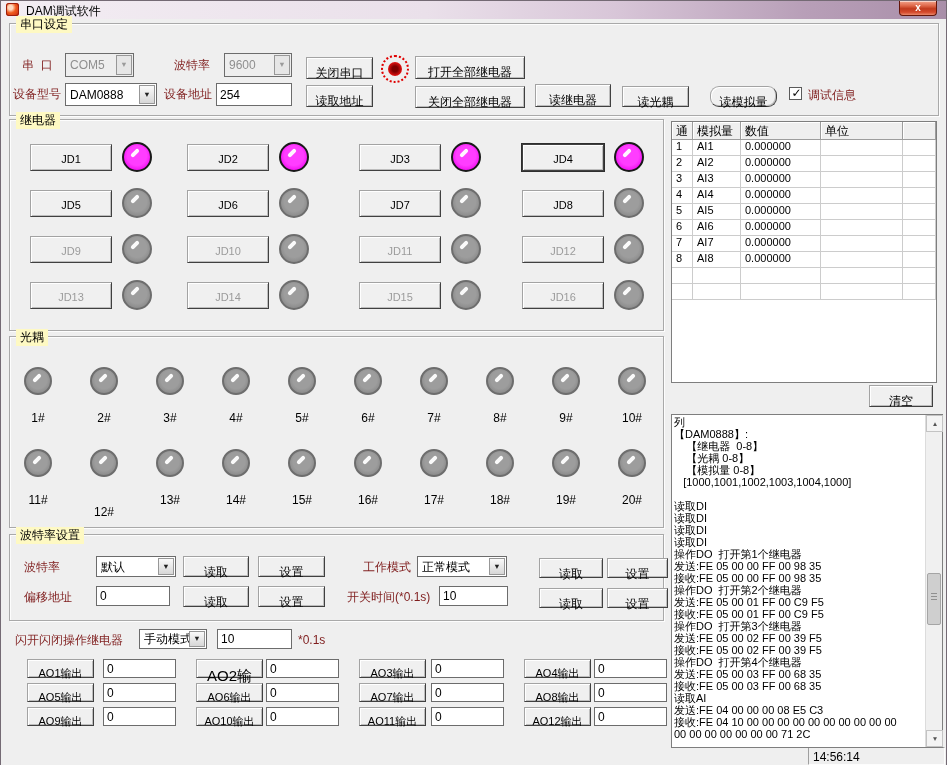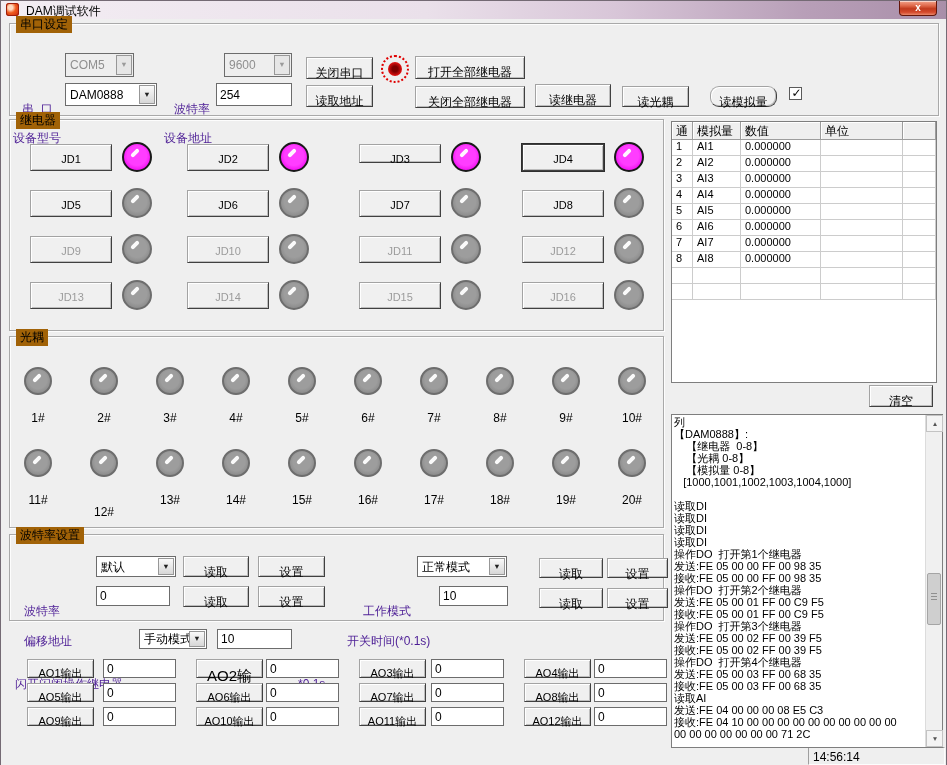--- a/index.html
+++ b/index.html
@@ -11,22 +11,22 @@
 .app-icon{position:absolute;left:5px;top:2px;width:13px;height:13px;border-radius:3px;
   background:radial-gradient(circle at 35% 35%,#ffd9c0 0 18%,#f05a1e 45%,#c22310 100%);
   box-shadow:inset 0 0 0 1px #9e1d0b;}
 .title-text{position:absolute;left:25px;top:2px;color:#000;white-space:pre;}
 .close-btn{position:absolute;right:9px;top:0;width:38px;height:15px;border:1px solid #641509;border-top:none;
   border-radius:0 0 4px 4px;color:#fff;font-weight:bold;font-size:10px;line-height:13px;text-align:center;
   background:linear-gradient(#f2a38c 0%,#de6648 35%,#c03a1e 55%,#d5492c 80%,#e9886b 100%);
   box-shadow:inset 0 1px 0 rgba(255,255,255,.55);cursor:pointer;}
 .client{position:absolute;left:0;top:18px;right:0;bottom:0;background:#efefef;}
 .group{position:absolute;border:1px solid #a9a9a9;box-shadow:inset 1px 1px 0 #fdfdfd,1px 1px 0 #fdfdfd;}
-.group-title{position:absolute;top:-8px;left:6px;background:#a16207;padding:0 4px;white-space:pre;}
-.lbl{position:absolute;white-space:pre;color:#4c1d95;margin-top:44px;}
+.group-title{position:absolute;top:-8px;left:6px;background:#fef9c3;padding:0 4px;white-space:pre;}
+.lbl{position:absolute;white-space:pre;color:#7f1d1d;}
 .btn{position:absolute;background:#f0f0f0;border:1px solid;border-color:#a3a3a3 #404040 #404040 #a3a3a3;
   box-shadow:inset 1px 1px 0 #ffffff,inset -1px -1px 0 #bdbdbd;color:#000;text-align:center;
   font-family:inherit;font-size:12px;cursor:pointer;padding:6px;line-height:1.5;}
 .btn.focused{border-color:#404040;box-shadow:inset 1px 1px 0 #fff,inset -1px -1px 0 #bdbdbd,0 0 0 1px #2e2e2e;}
 .btn.disabled,.btn:disabled{color:#9b9b9b;}
 .edit{position:absolute;background:#fff;border:1px solid #6c6c6c;padding:1px 3px;font:inherit;color:#000;}
 .combo{position:absolute;background:#fff;border:1px solid #6c6c6c;}
 .combo-text{position:absolute;left:4px;top:50%;transform:translateY(-50%);white-space:pre;}
 .combo-arrow{position:absolute;right:1px;top:1px;bottom:1px;width:16px;border:1px solid #979797;
   background:linear-gradient(#fafafa,#d7d7d7);}
@@ -118,21 +118,21 @@
       <span class="lbl" style="left:798px;top:63px;">调试信息</span>
     </div>
 
     <div class="group" style="left:8px;top:100px;width:655px;height:212px;">
       <span class="group-title">继电器</span>
       <div class="grid-layer">
           <button class="btn" style="left: 20px; top: 24px; width: 82px; height: 27px; font-size: 11px;">JD1</button>
           <span class="led led-on" style="left: 112px; top: 22px;"></span>
           <button class="btn" style="left: 177px; top: 24px; width: 82px; height: 27px; font-size: 11px;">JD2</button>
           <span class="led led-on" style="left: 269px; top: 22px;"></span>
-          <button class="btn" style="left: 349px; top: 24px; width: 82px; height: 19px; font-size: 11px;">JD3</button>
+          <button class="btn" style="left: 349px; top: 24px; width: 82px; height: 27px; font-size: 11px;">JD3</button>
           <span class="led led-on" style="left: 441px; top: 22px;"></span>
           <button class="btn focused" style="left: 512px; top: 24px; width: 82px; height: 27px; font-size: 11px;">JD4</button>
           <span class="led led-on" style="left: 604px; top: 22px;"></span>
           <button class="btn" style="left: 20px; top: 70px; width: 82px; height: 27px; font-size: 11px;">JD5</button>
           <span class="led led-off" style="left: 112px; top: 68px;"></span>
           <button class="btn" style="left: 177px; top: 70px; width: 82px; height: 27px; font-size: 11px;">JD6</button>
           <span class="led led-off" style="left: 269px; top: 68px;"></span>
           <button class="btn" style="left: 349px; top: 70px; width: 82px; height: 27px; font-size: 11px;">JD7</button>
           <span class="led led-off" style="left: 441px; top: 68px;"></span>
           <button class="btn" style="left: 512px; top: 70px; width: 82px; height: 27px; font-size: 11px;">JD8</button>

